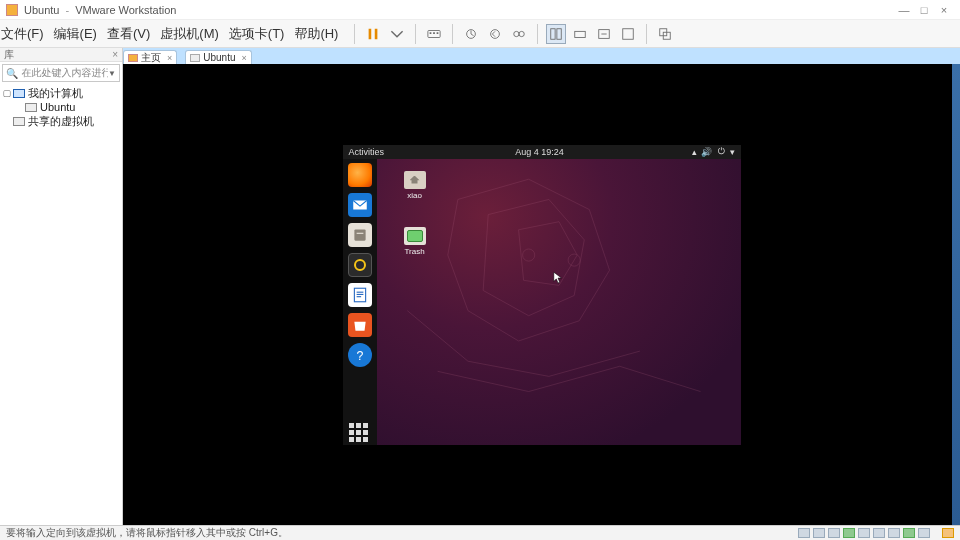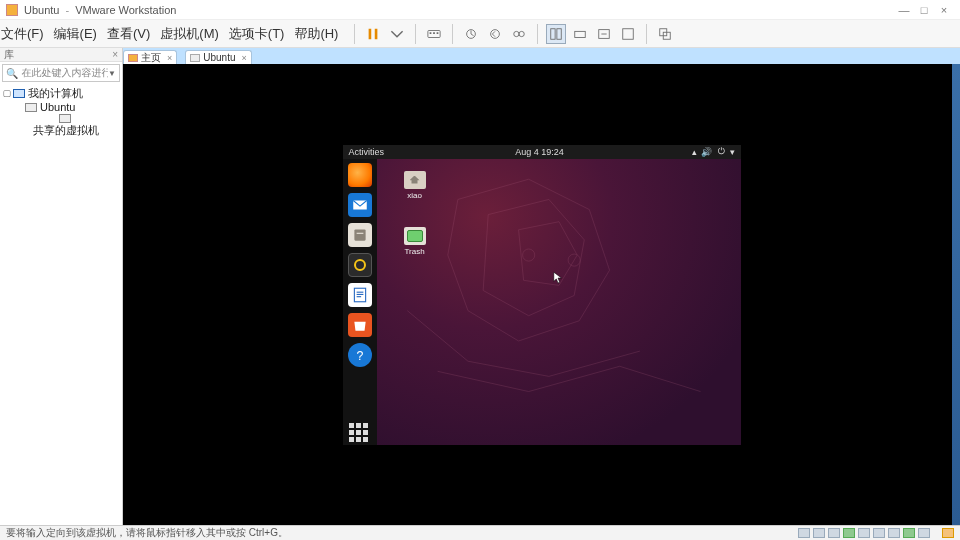--- a/index.html
+++ b/index.html
@@ -27,21 +27,21 @@
 .sidebar { width: 123px; background: #fff; border-right: 1px solid #d0d0d0; display: flex; flex-direction: column; }
 .sidebar-hdr { height: 14px; background: #f3f3f3; display: flex; align-items: center; padding: 0 4px; font-size: 10px; color: #666; border-bottom: 1px solid #e0e0e0; }
 .sidebar-hdr .close-x { margin-left: auto; color: #888; font-size: 10px; }
 .sidebar-search { display: flex; align-items: center; border: 1px solid #c8c8c8; margin: 2px; height: 18px; font-size: 10px; color: #888; padding: 0 3px; }
 .sidebar-search .mag { margin-right: 3px; color: #666; }
 .sidebar-search .dd { margin-left: auto; color: #666; font-size: 8px; }
 .tree { padding: 2px 0; font-size: 11px; color: #222; }
 .tree-row { display: flex; align-items: center; height: 14px; padding: 0 2px; }
 .tree-row .tw { width: 10px; text-align: center; color: #666; font-size: 9px; }
 .tree-row .ic { width: 14px; height: 12px; display: flex; align-items: center; justify-content: center; margin-right: 2px; }
-.tree-row.indent1 { padding-left: 12px; flex-direction: column; }
+.tree-row.indent1 { padding-left: 12px; }
 .tree-row.indent2 { padding-left: 24px; }
 .ic-monitor { width: 12px; height: 9px; border: 1px solid #2060b0; background: #cfe5ff; }
 .ic-vm { width: 12px; height: 9px; border: 1px solid #888; background: #eee; }
 
 
 .content { flex: 1; display: flex; flex-direction: column; background: #bfe1ff; }
 .tabs { height: 16px; background: #bfe1ff; display: flex; align-items: flex-end; gap: 8px; }
 .tab { height: 14px; background: #fff; border: 1px solid #a8c4dd; border-bottom: none; border-radius: 3px 3px 0 0; display: flex; align-items: center; padding: 0 4px; font-size: 10px; color: #333; }
 .tab .tab-ic { width: 10px; height: 8px; margin-right: 3px; }
 .tab .tab-x { margin-left: 6px; color: #888; font-size: 9px; }

